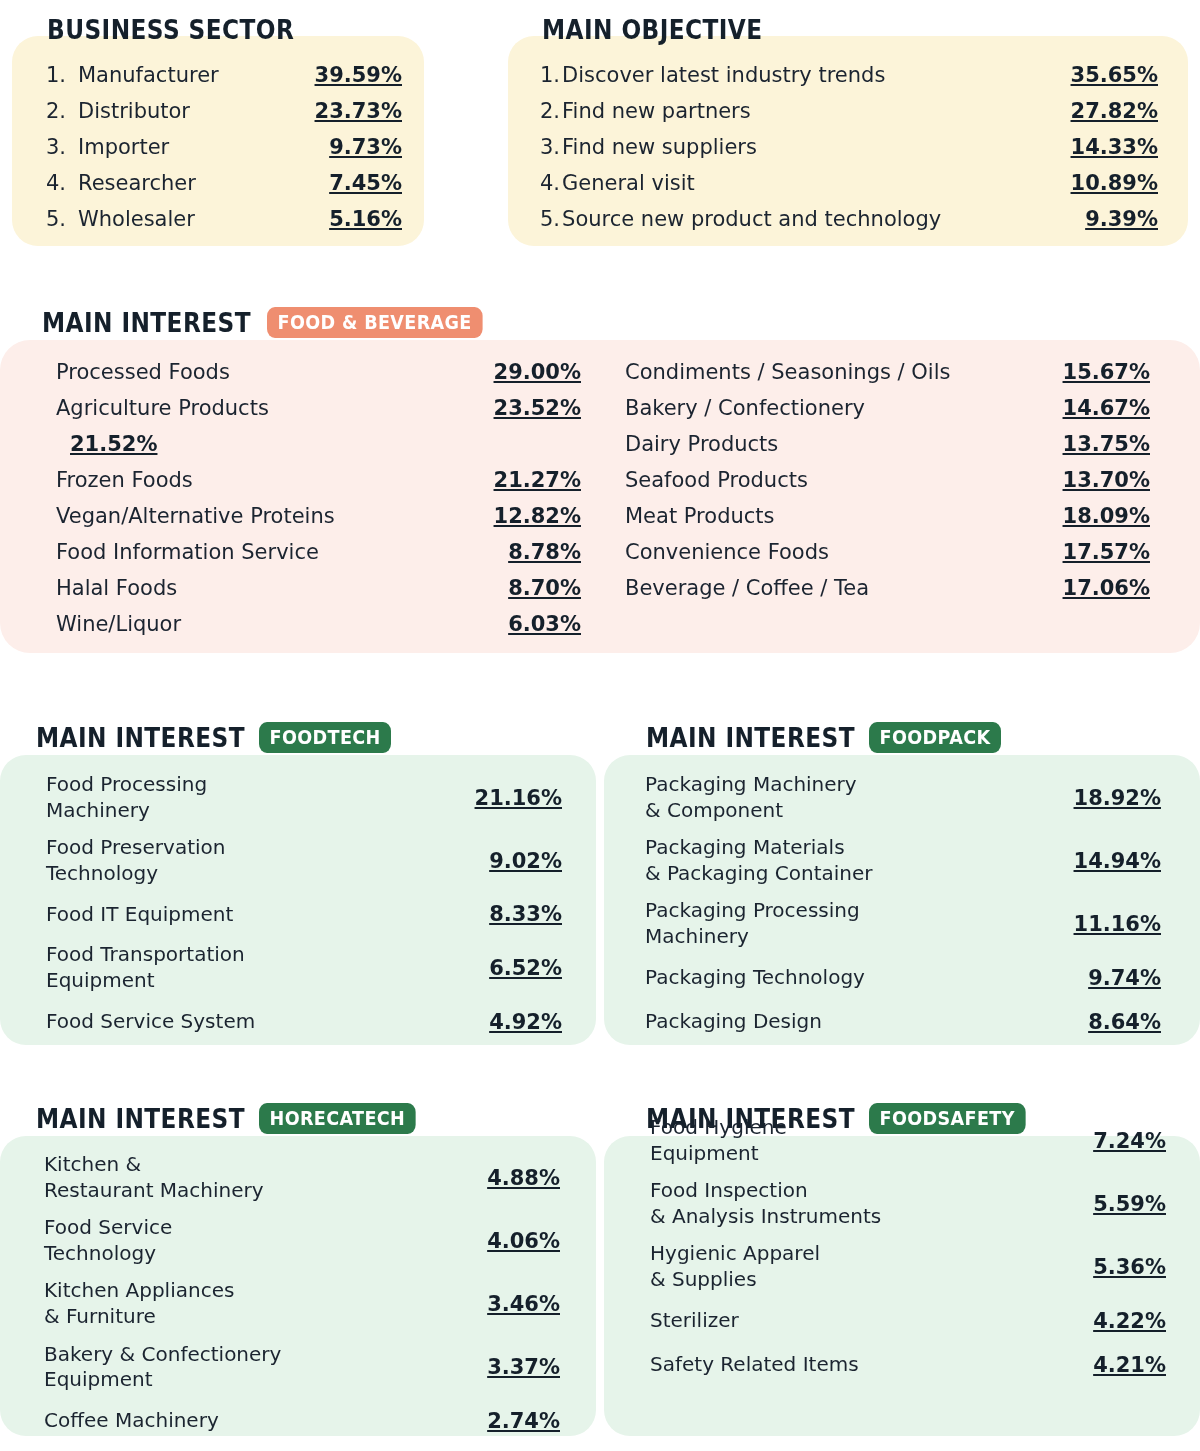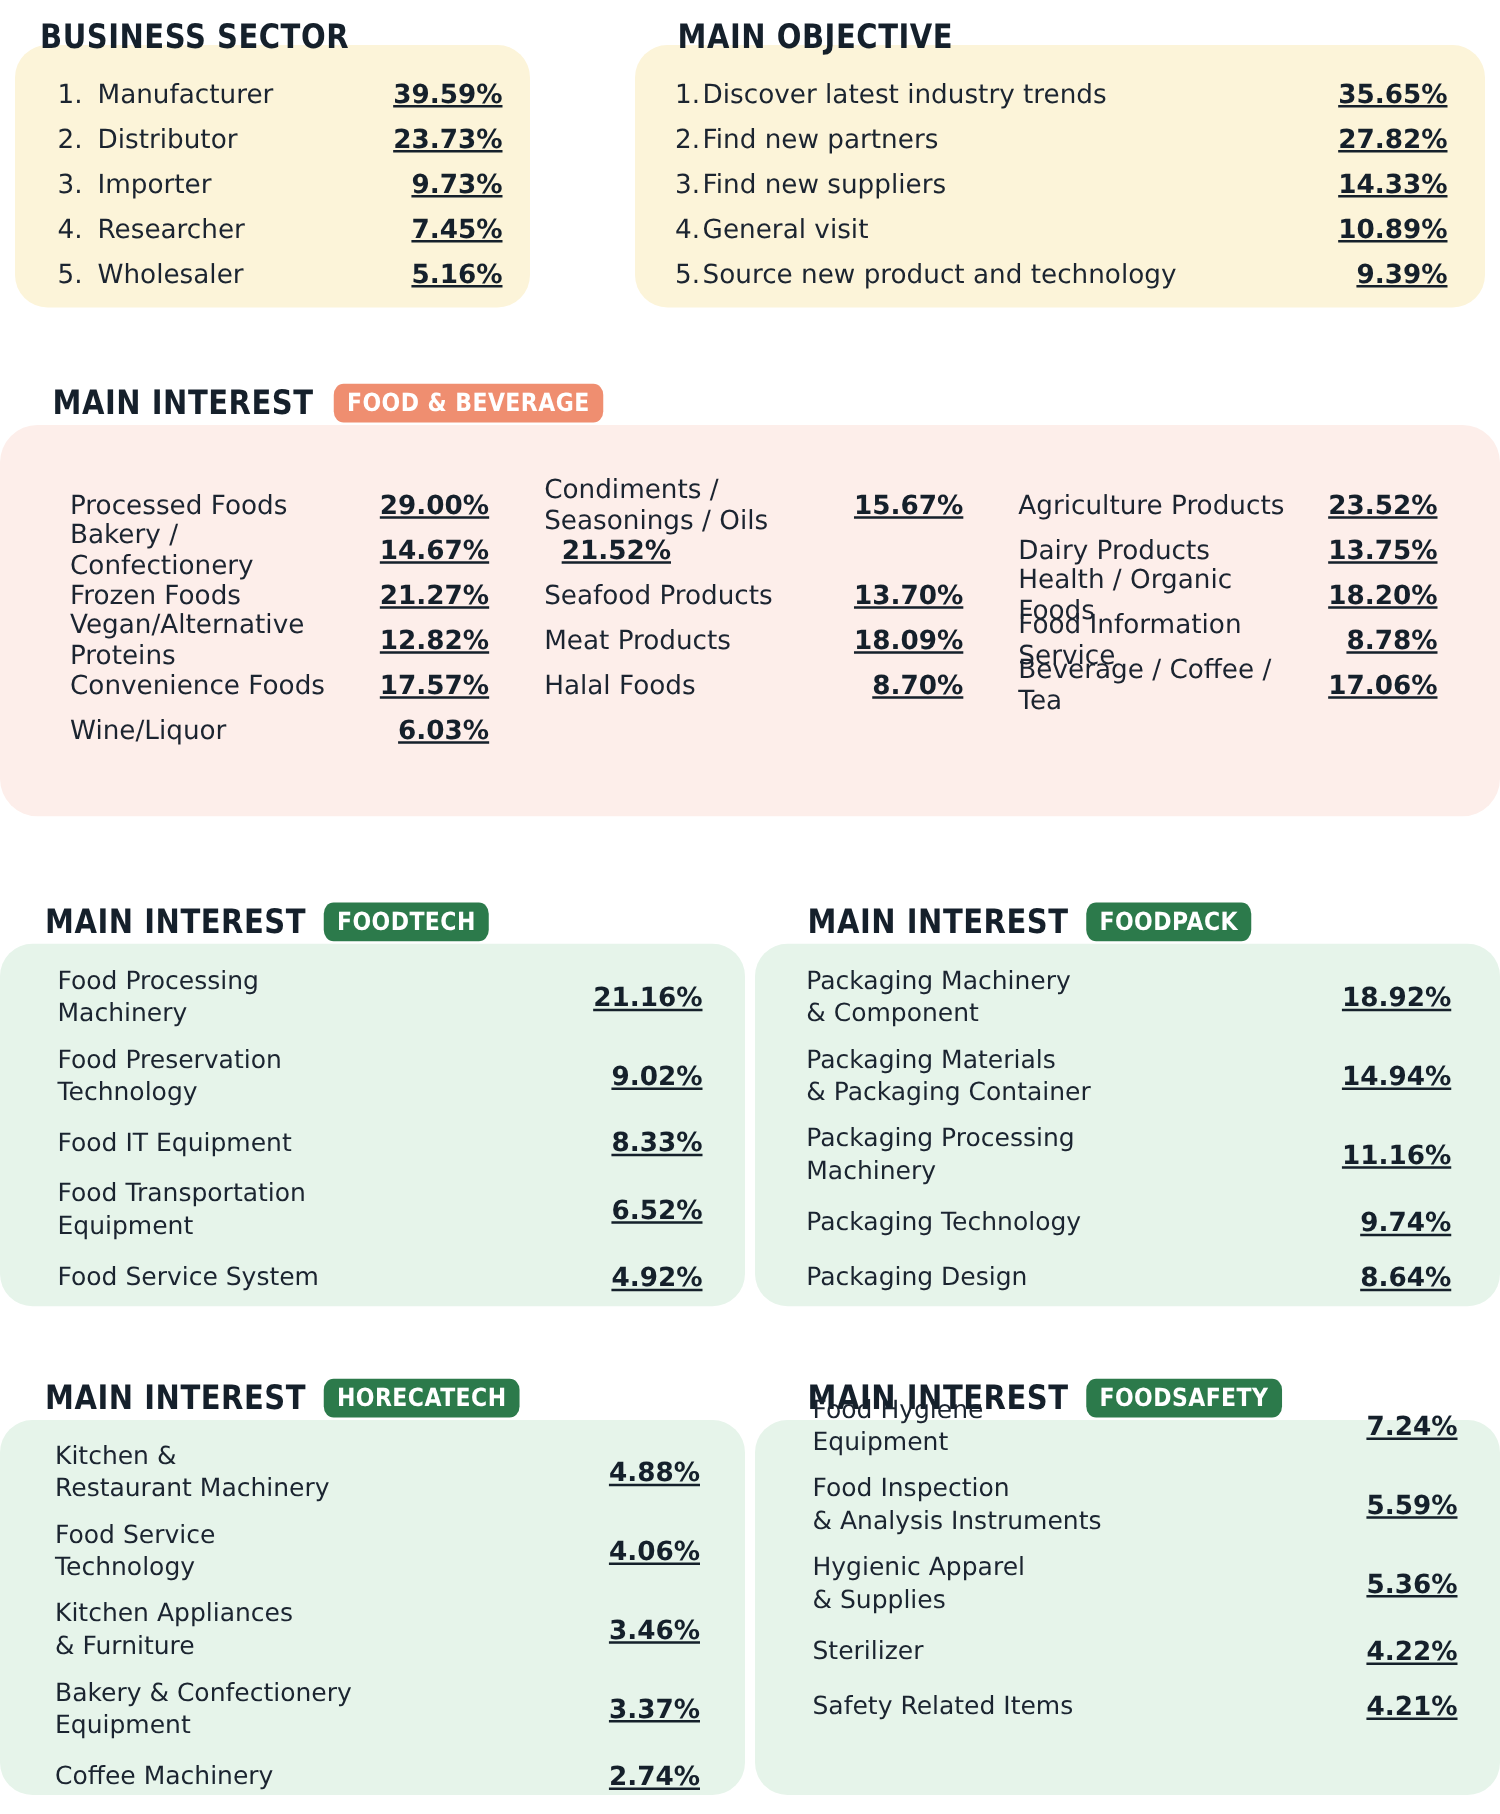--- a/index.html
+++ b/index.html
@@ -106,23 +106,22 @@
     gap: 8px;
   }
 
   
   .fb-grid {
     position: absolute;
     left: 0;
     top: 0;
     width: 100%;
     display: grid;
-    grid-template-columns: 1fr 1fr 1fr;
+    grid-template-columns: 1fr 1fr;
     column-gap: 28px;
-    margin-top: 32px;
   }
   .fb-grid .row {
     height: 36px;
     padding: 0 16px 0 0;
   }
 
   
   .list-tech .row {
     min-height: 44px;
     padding: 6px 22px 6px 22px;
@@ -134,21 +133,21 @@
   .list-tech .row .value {
     font-size: 21px;
   }
 </style>
 </head>
 <body>
 
 <div class="page">
 
   <div class="card card-cream" style="left:12px; top:36px; width:412px; height:210px;"></div>
-  <div style="position:absolute; left:32px; top:16px;">
+  <div style="position:absolute; left:47px; top:16px;">
     <div class="section-title">BUSINESS SECTOR</div>
   </div>
   <div class="list-simple" style="position:absolute; left:12px; top:57px; width:412px;">
     <div class="row">
       <span class="label">
         <span class="num">1.</span>
         <span>Manufacturer</span>
       </span>
       <span class="value">39.59%</span>
     </div>
@@ -256,24 +255,20 @@
       </div>
       <div class="row">
         <span class="label">Frozen Foods</span>
         <span class="value">21.27%</span>
       </div>
       <div class="row">
         <span class="label">Seafood Products</span>
         <span class="value">13.70%</span>
       </div>
       <div class="row">
-        <span class="label">Health / Organic Foods</span>
-        <span class="value">18.20%</span>
-      </div>
-      <div class="row">
         <span class="label">Vegan/Alternative Proteins</span>
         <span class="value">12.82%</span>
       </div>
       <div class="row">
         <span class="label">Meat Products</span>
         <span class="value">18.09%</span>
       </div>
       <div class="row">
         <span class="label">Food Information Service</span>
         <span class="value">8.78%</span>

